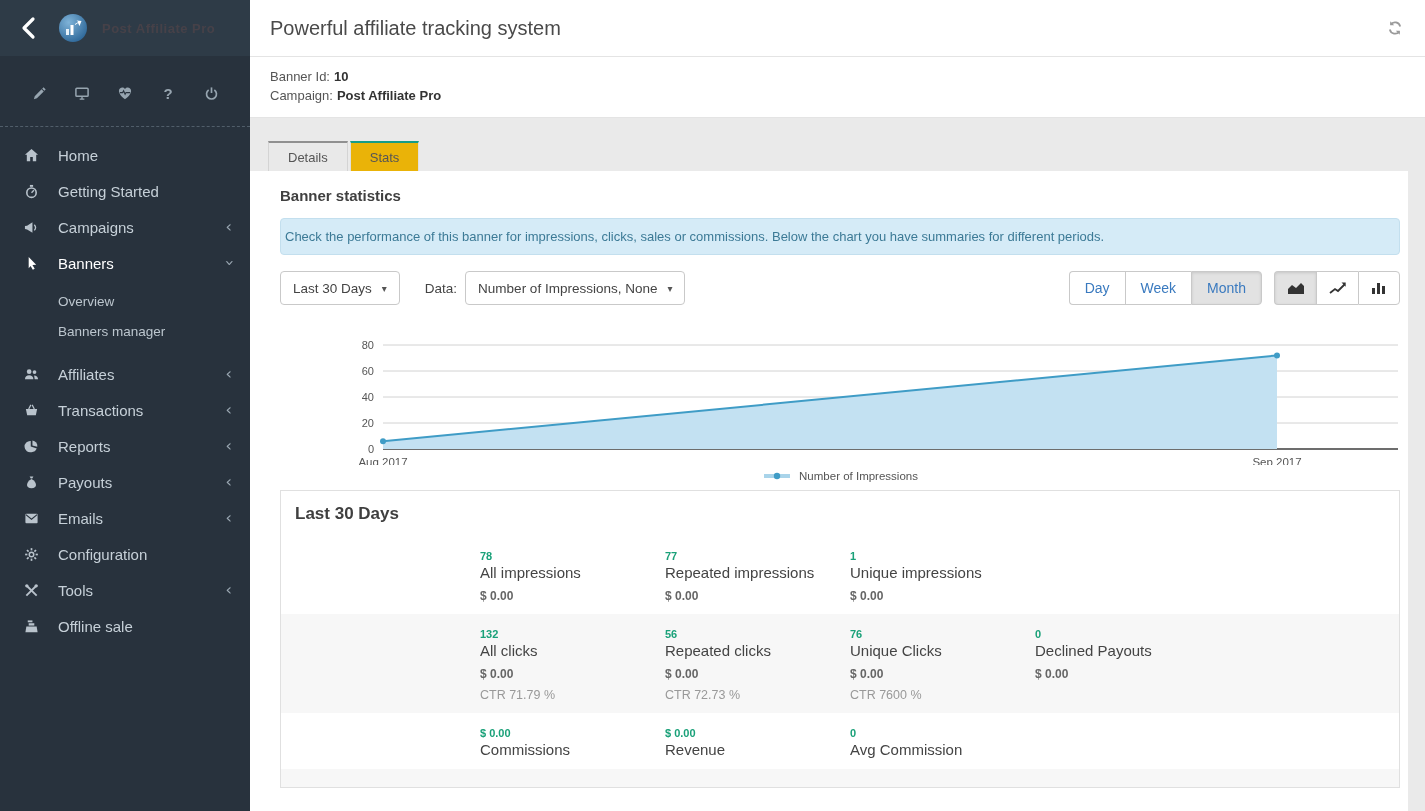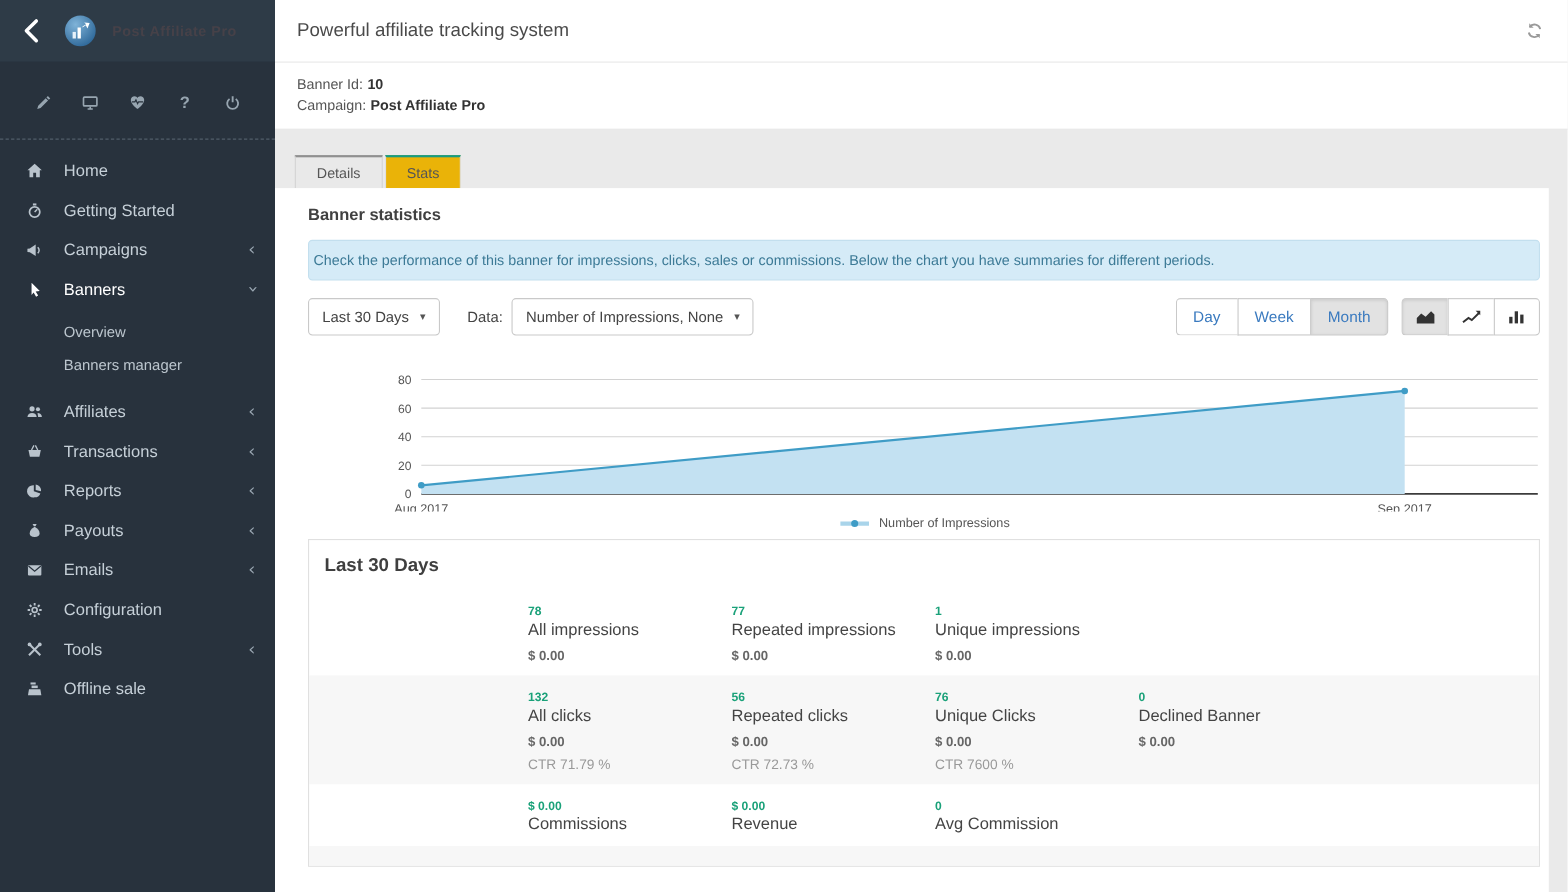--- a/index.html
+++ b/index.html
@@ -24,21 +24,21 @@
   .mic svg { width:15px; height:15px; }
   .mil { flex:1; }
   .chev { font-size:16px; color:#9aa7b2; font-family:"DejaVu Sans", sans-serif; line-height:1; }
   .chev.down { transform:rotate(-90deg); }
   .submenu { padding:5px 0 10px 0; }
   .smi { height:30px; display:flex; align-items:center; padding-left:58px; font-size:13.5px; color:#bcc6ce; cursor:pointer; }
 
   
   .main { flex:1; display:flex; flex-direction:column; height:811px; }
   .topbar { height:57px; background:#fff; border-bottom:1px solid #e4e4e4; display:flex; align-items:center; padding:0 20px; }
-  .page-title { font-size:17px; color:#4a4a4a; flex:1; }
+  .page-title { font-size:20px; color:#4a4a4a; flex:1; }
   .refresh-btn { width:22px; height:22px; cursor:pointer; display:flex; align-items:center; justify-content:center; }
   .banner-info { background:#fff; padding:10px 20px 12px 20px; border-bottom:1px solid #e4e4e4; font-size:13px; color:#555; }
   .banner-info .row { line-height:19px; }
   .banner-info b { color:#333; }
   .bi-label { margin-right:4px; }
   .gap { height:23px; }
   .tabbar { margin-left:18px; display:flex; }
   .tab { padding:7px 19px 6px 19px; font-size:13px; color:#555; background:#e9e9e9; border:1px solid #d4d4d4; border-top:2px solid #909090; border-bottom:none; cursor:pointer; margin-right:2px; }
   .tab.active { background:#eab308; border-top:2px solid #169c86; border-left-color:#e0e0e0; border-right-color:#e0e0e0; }
   .content { background:#fff; flex:1; margin-right:18px; padding:16px 8px 0 30px; overflow:hidden; }
@@ -409,21 +409,21 @@
           <div class="sctr">CTR 72.73 %</div>
         </div>
         <div class="scell">
           <div class="snum">76</div>
           <div class="slabel">Unique Clicks</div>
           <div class="smoney">$ 0.00</div>
           <div class="sctr">CTR 7600 %</div>
         </div>
         <div class="scell">
           <div class="snum">0</div>
-          <div class="slabel">Declined Banner</div>
+          <div class="slabel">Declined Payouts</div>
           <div class="smoney">$ 0.00</div>
         </div>
       </div>
 
       <div class="srow">
         <div class="scell"></div>
         <div class="scell">
           <div class="snum">$ 0.00</div>
           <div class="slabel">Commissions</div>
         </div>

